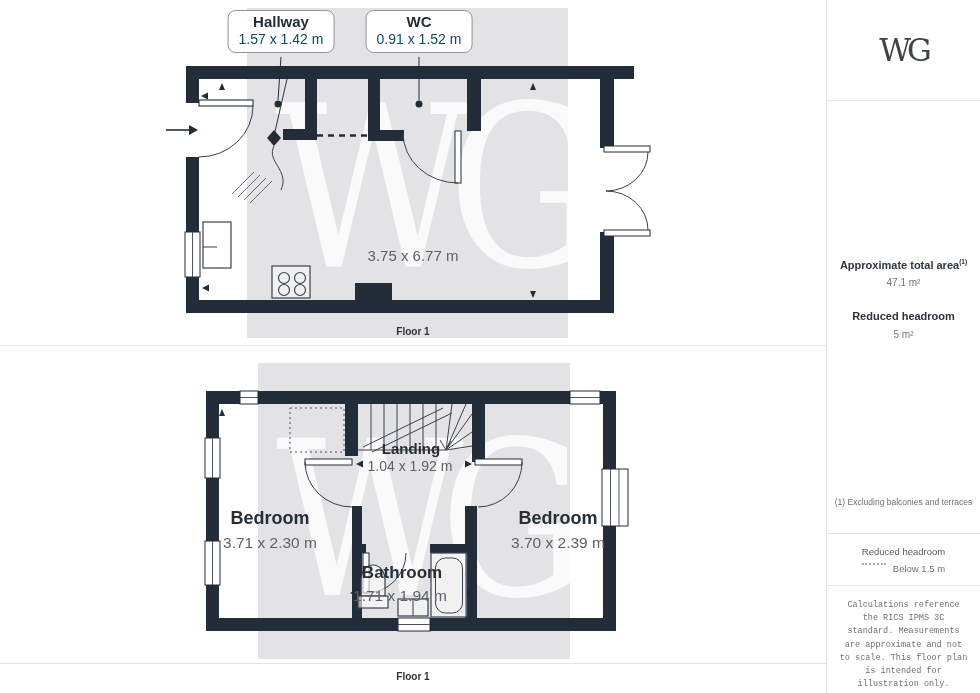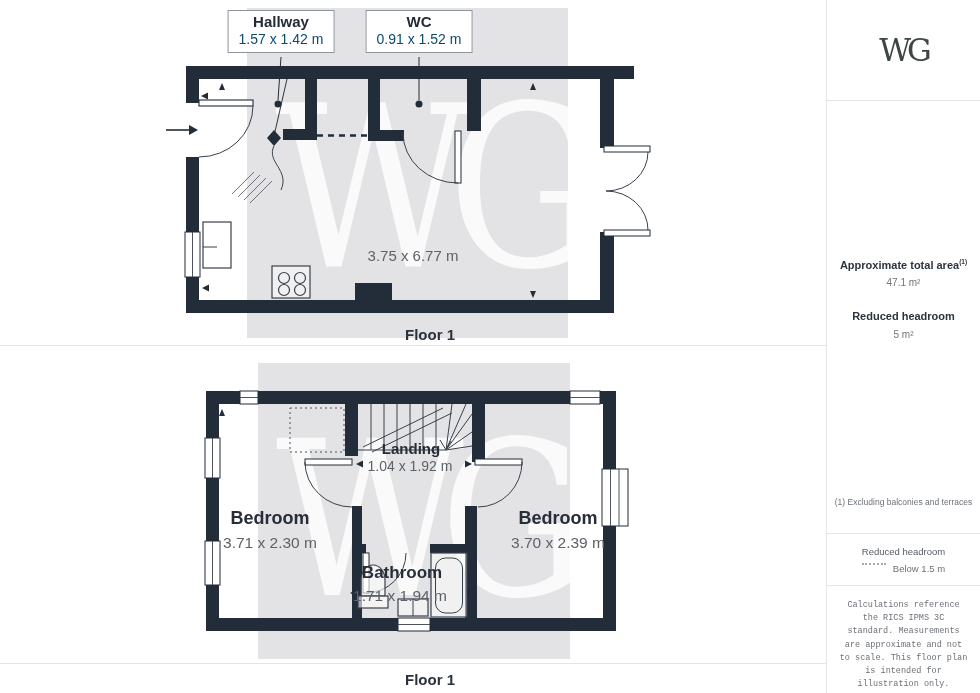--- a/index.html
+++ b/index.html
@@ -15,25 +15,25 @@
   #plate2{left:258px;top:17px;width:312px;height:296px;}
   .wm{position:absolute;font-family:"DejaVu Serif",serif;color:rgba(255,255,255,0.8);
       letter-spacing:-28px;transform:scaleX(0.85);transform-origin:left top;line-height:1;}
   #wm1{left:28px;top:68px;font-size:225px;}
   #wm2{left:18px;top:50px;font-size:215px;}
   .plan-svg{position:absolute;left:0;top:0;}
   .room-label{position:absolute;transform:translateX(-50%);white-space:nowrap;
       font-weight:bold;color:#272e38;}
   .room-dims{position:absolute;transform:translateX(-50%);white-space:nowrap;color:#5c626a;}
   .callout{position:absolute;top:10px;transform:translateX(-50%);background:#fff;
-      border:1.5px solid #8e949c;border-radius:0;padding:2px 10px 4px;text-align:center;}
+      border:1.5px solid #8e949c;border-radius:8px;padding:2px 10px 4px;text-align:center;}
   .callout .c-title{font-weight:bold;font-size:15px;line-height:18px;color:#232b36;}
   .callout .c-dims{font-size:14px;line-height:17px;color:#0c4a6e;}
   .floor-label{position:absolute;left:0;width:826px;text-align:center;
-      font-size:15px;font-weight:bold;color:#2b323c;margin-left:17px;}
+      font-size:10px;font-weight:bold;color:#2b323c;}
   #floor1-label{top:326px;}
   #floor2-footer{position:absolute;left:0;top:317px;width:826px;height:30px;
       border-top:1px solid #e4e4e6;}
   #floor2-label{top:7px;}
   
   #sidebar{position:absolute;left:826px;top:0;width:153px;height:693px;
       border-left:1px solid #e4e4e6;background:#fff;}
   .sb-sec{position:absolute;left:0;width:153px;text-align:center;}
   #sb-logo{top:0;height:100px;border-bottom:1px solid #e4e4e6;display:flex;
       align-items:center;justify-content:center;}

